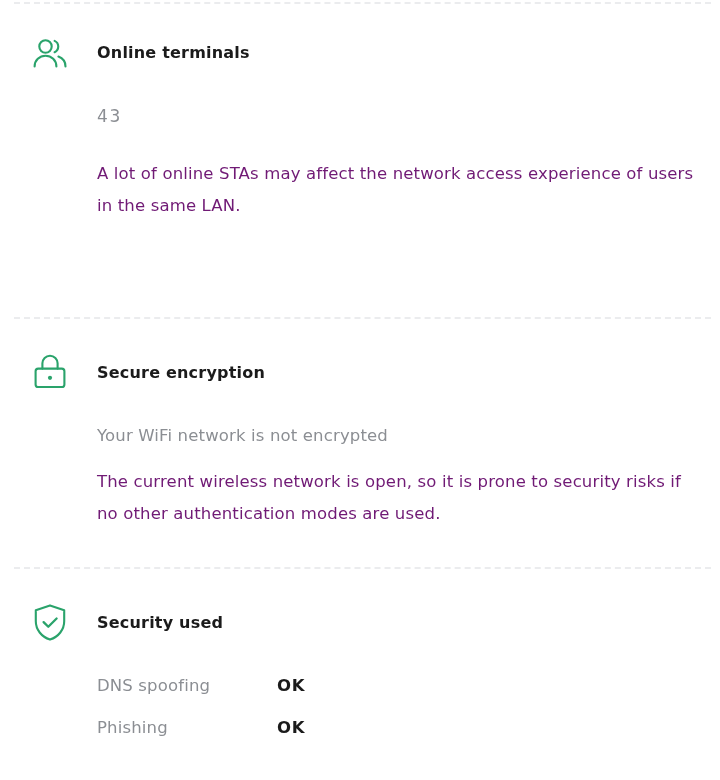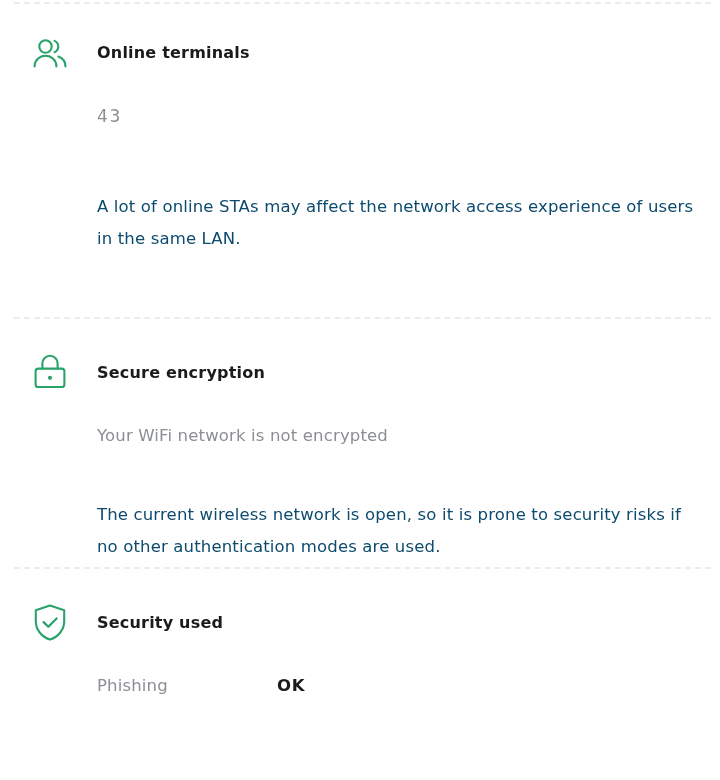--- a/index.html
+++ b/index.html
@@ -73,23 +73,22 @@
     font-size: 17px;
     line-height: 22px;
     color: #8b8e93;
     letter-spacing: 1.6px;
   }
 
   .subtext {
     font-family: "DejaVu Sans", sans-serif;
     font-size: 16.5px;
     line-height: 32px;
-    color: #0c4a6e;
+    color: #701a75;
     letter-spacing: 0.15px;
-    margin-top: 33px;
   }
 
   .subtext .para { margin: 0; }
 
   .status-line {
     font-family: "DejaVu Sans", sans-serif;
     font-size: 16.5px;
     line-height: 24px;
     color: #8b8e93;
     letter-spacing: 0.15px;
@@ -189,20 +188,24 @@
         <path d="M20 3.4 34.2 8.2v11.1c0 8.3-5.6 15.5-14.2 18.3C11.4 34.8 5.8 27.6 5.8 19.3V8.2L20 3.4Z" stroke="#2aa36b" stroke-width="2.1" stroke-linejoin="round"></path>
         <path d="m13.6 20.1 4.7 4.7 8.3-8.3" stroke="#2aa36b" stroke-width="2.3" stroke-linecap="round" stroke-linejoin="round"></path>
       </svg>
     </span>
 
     <div class="heading">Security used</div>
 
     <table class="test-table">
       <tbody>
         <tr>
+          <td class="t-label">DNS spoofing</td>
+          <td class="t-value">OK</td>
+        </tr>
+        <tr>
           <td class="t-label">Phishing</td>
           <td class="t-value">OK</td>
         </tr>
       </tbody>
     </table>
   </div>
 
 </div>
 
 </body></html>

